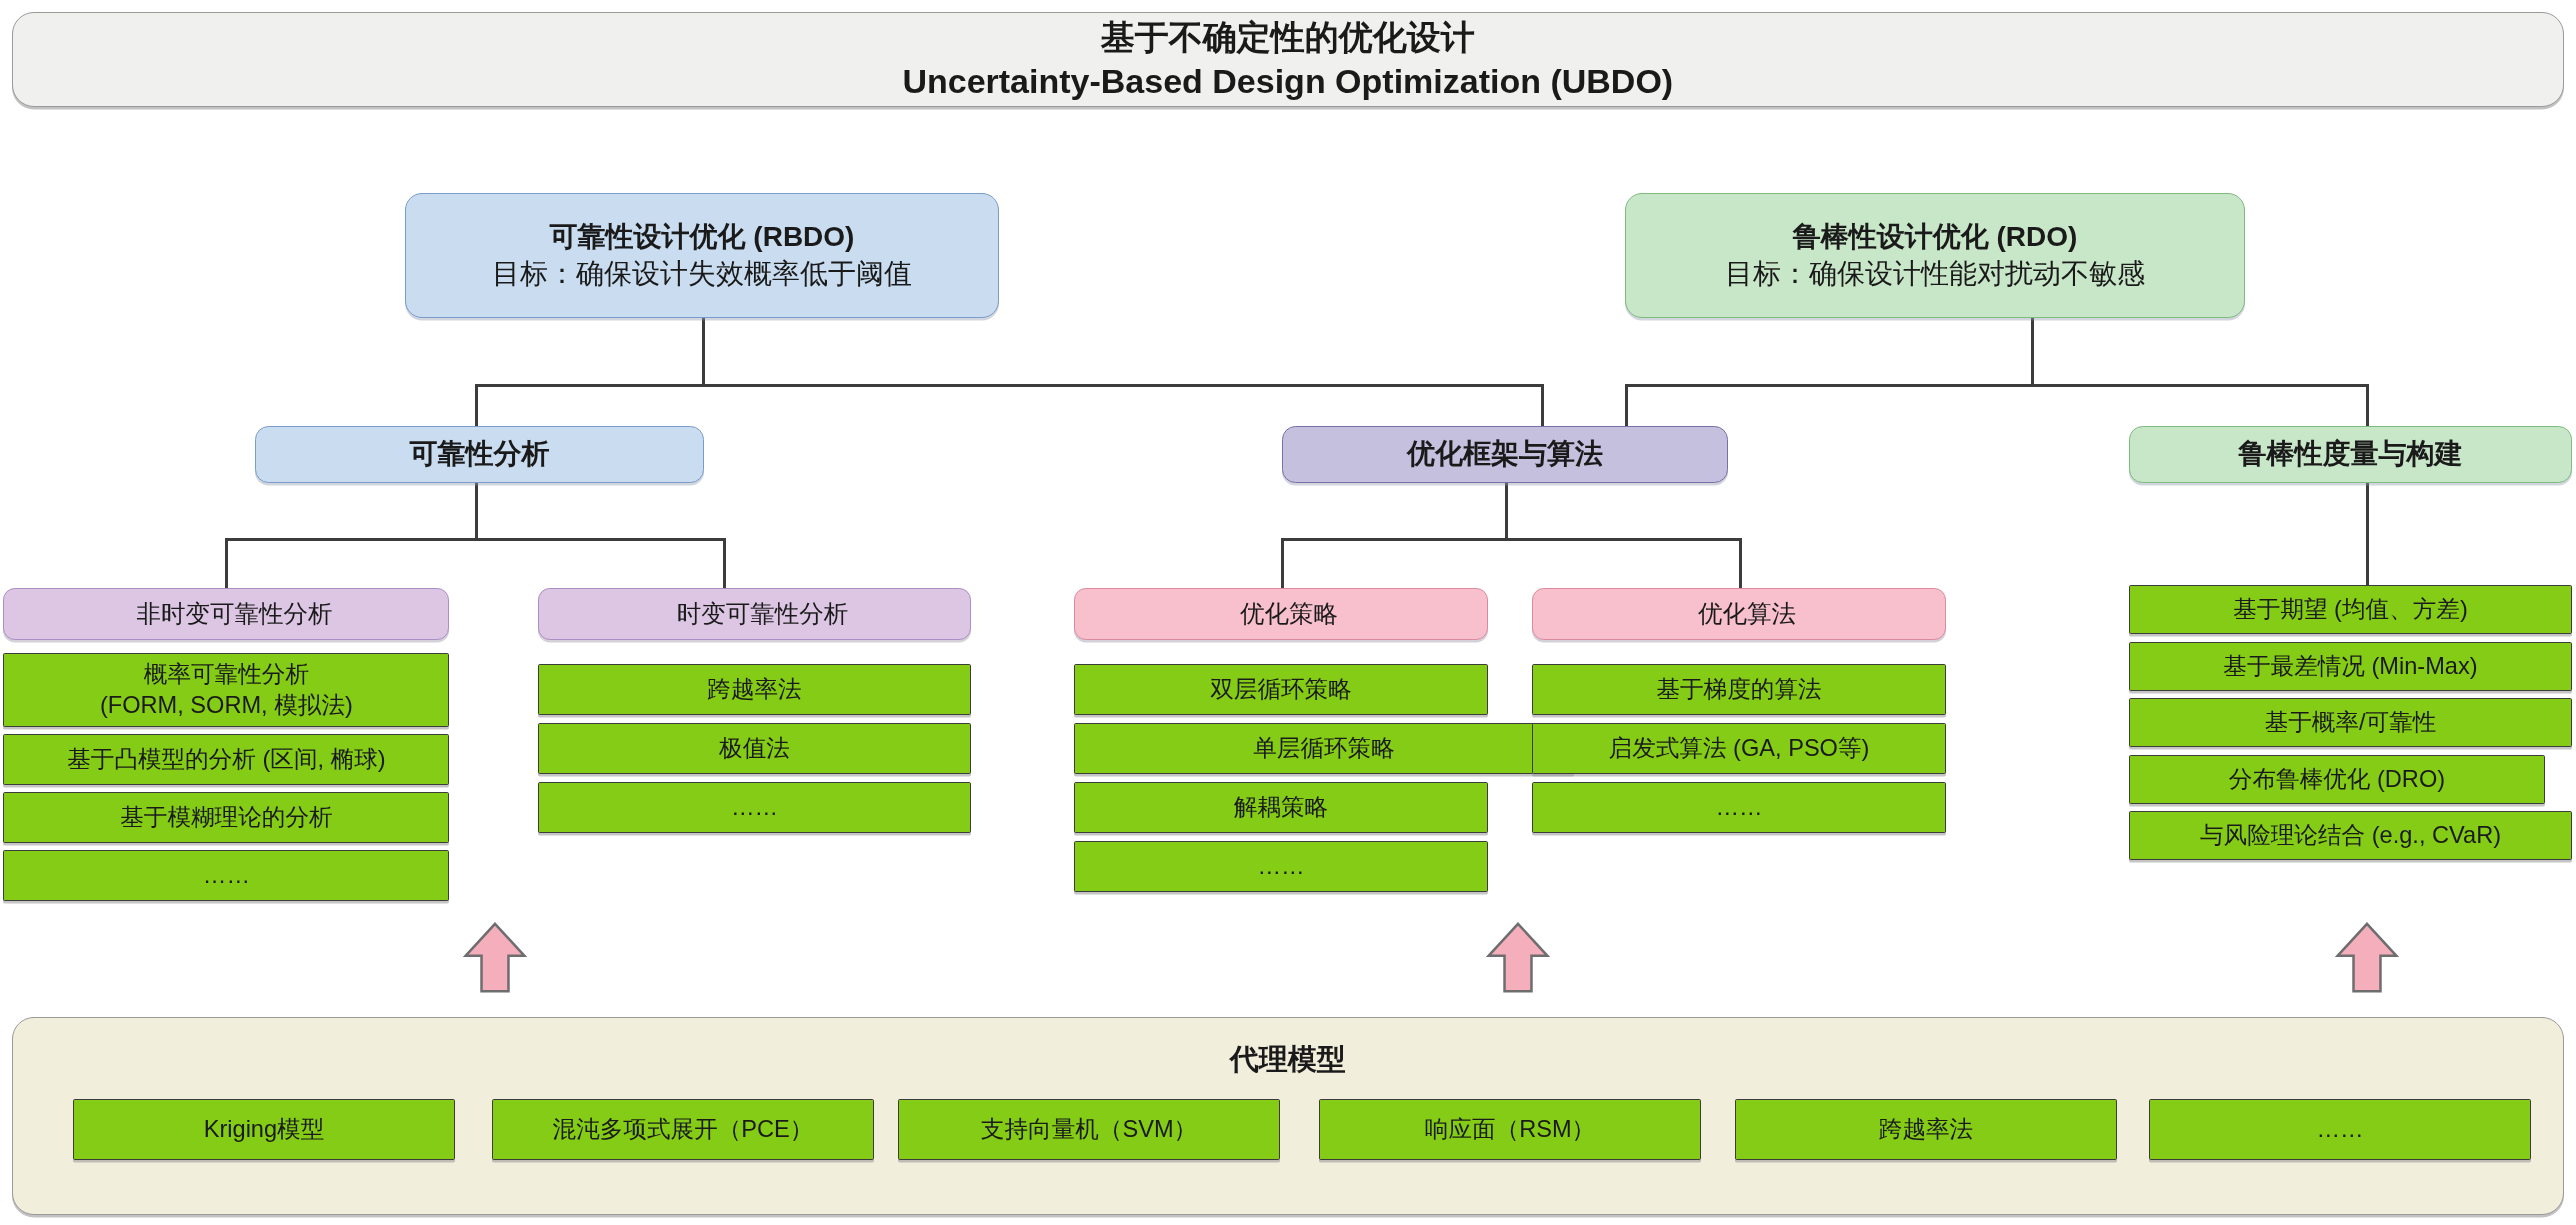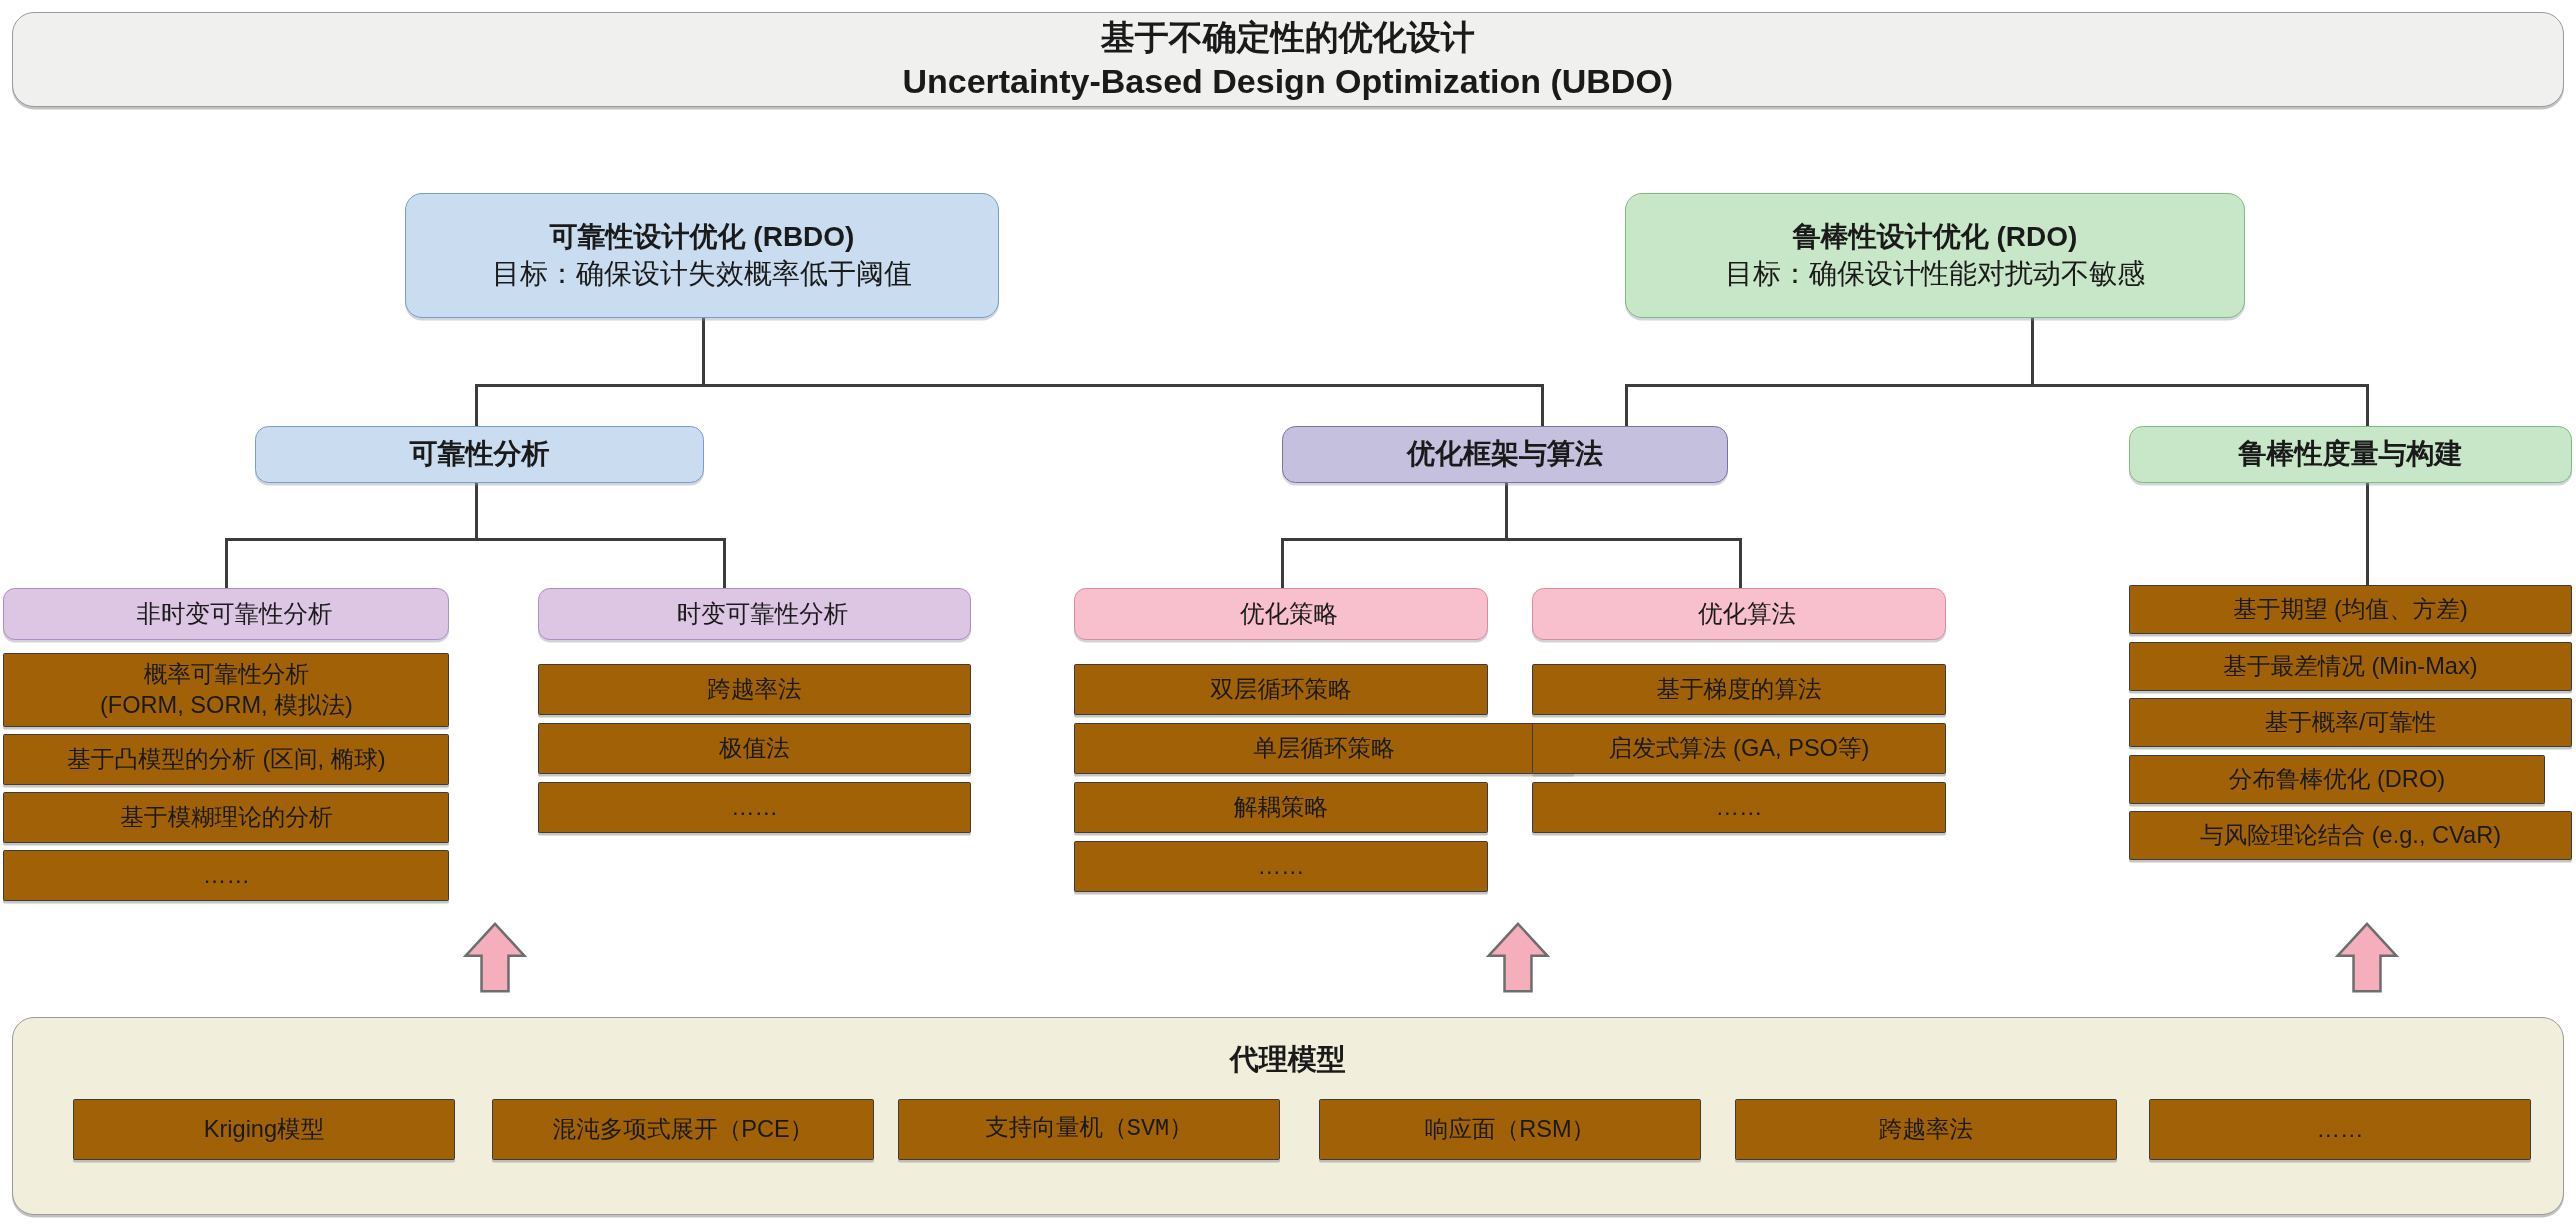--- a/index.html
+++ b/index.html
@@ -72,21 +72,21 @@
     border-radius: 11.8px;
     box-shadow: 0 2.5px 0 rgba(150,140,160,0.4);
     font-size: 24.5px;
     padding-left: 16px;
   }
   .g4.pink { border-color: #d98ba0; background: #f8bfcd; }
 
   
   .leaf {
     border: 1.7px solid #3c3c3c;
-    background: #a16207;
+    background: #84cc16;
     border-radius: 1.7px;
     box-shadow: 0 2.5px 0 rgba(150,150,150,0.55);
     font-size: 23.6px;
   }
 
   
   .band {
     position: absolute;
     box-sizing: border-box;
     border: 1.7px solid #9a9a9a;
@@ -274,21 +274,21 @@
 
   <div class="band" style="left:11.8px; top:1017px; width:2552px; height:198px;"></div>
   <div class="band-title" style="left:11.8px; top:1040px; width:2552px;">代理模型</div>
 
   <div class="node leaf" style="left:73px; top:1099px; width:382px; height:61px;">
     <div class="txt">Kriging模型</div>
   </div>
   <div class="node leaf" style="left:492px; top:1099px; width:382px; height:61px;">
     <div class="txt">混沌多项式展开（PCE）</div>
   </div>
-  <div class="node leaf" style="left:898px; top:1099px; width:382px; height:61px;font-family:Liberation Mono, monospace;">
+  <div class="node leaf" style="left:898px; top:1099px; width:382px; height:61px;">
     <div class="txt">支持向量机（SVM）</div>
   </div>
   <div class="node leaf" style="left:1319px; top:1099px; width:382px; height:61px;">
     <div class="txt">响应面（RSM）</div>
   </div>
   <div class="node leaf" style="left:1735px; top:1099px; width:382px; height:61px;">
     <div class="txt">跨越率法</div>
   </div>
   <div class="node leaf" style="left:2149px; top:1099px; width:382px; height:61px;">
     <div class="txt">……</div>

